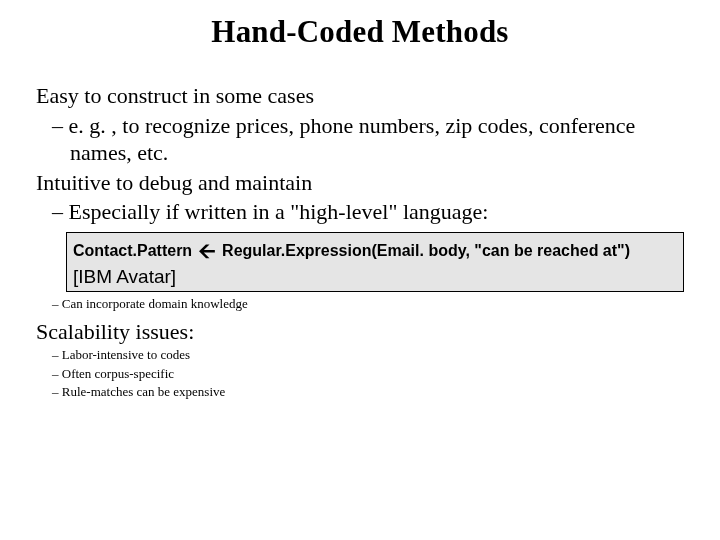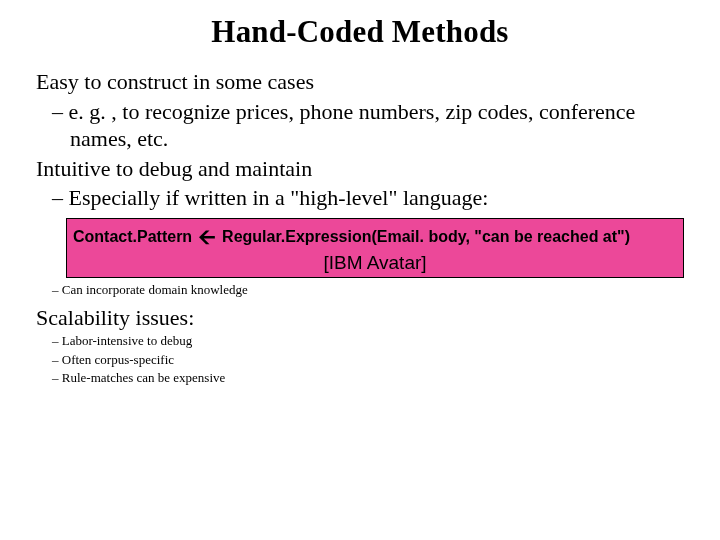--- a/index.html
+++ b/index.html
@@ -12,21 +12,21 @@
     background: #fff;
     color: #000;
   }
   .slide {
     padding: 14px 36px 0 36px;
   }
   .title {
     font-size: 31px;
     font-weight: bold;
     text-align: center;
-    margin-bottom: 18px;
+    margin-bottom: 32px;
     letter-spacing: 0.2px;
   }
   .body {
     font-size: 22px;
     line-height: 1.25;
   }
   .lvl1 {
     margin-bottom: 2px;
   }
   .lvl2 {
@@ -41,38 +41,38 @@
     font-size: 13px;
     padding-left: 34px;
     text-indent: -18px;
     margin-bottom: 2px;
   }
   .lvl2-sm::before {
     content: "–   ";
   }
   .codebox {
     border: 1px solid #000;
-    background: #ec4899;
+    background: #e5e5e5;
     margin: 6px 0 0 30px;
     padding: 5px 6px 2px 6px;
     font-family: Arial, Helvetica, sans-serif;
     font-size: 16px;
     font-weight: bold;
     line-height: 1.25;
     white-space: nowrap;
   }
   .arrow {
     font-size: 21px;
     vertical-align: -2px;
     padding: 0 2px;
   }
   .attribution {
     font-family: Arial, Helvetica, sans-serif;
     font-size: 19px;
-    text-align: center;
+    text-align: left;
     font-weight: normal;
     margin-top: 1px;
   }
   .gap-sm { height: 4px; }
 </style>
 </head>
 <body>
 
 <div class="slide">
 
@@ -92,18 +92,18 @@
       <span>Regular.Expression(Email. body, "can be reached at")</span>
       <div class="attribution">[IBM Avatar]</div>
     </div>
 
     <div class="gap-sm"></div>
     <div class="lvl2-sm">Can incorporate domain knowledge</div>
 
     <div class="gap-sm"></div>
     <div class="lvl1">Scalability issues:</div>
 
-    <div class="lvl2-sm">Labor-intensive to debug</div>
+    <div class="lvl2-sm">Labor-intensive to codes</div>
     <div class="lvl2-sm">Often corpus-specific</div>
     <div class="lvl2-sm">Rule-matches can be expensive</div>
 
   </div>
 </div>
 
 </body></html>

